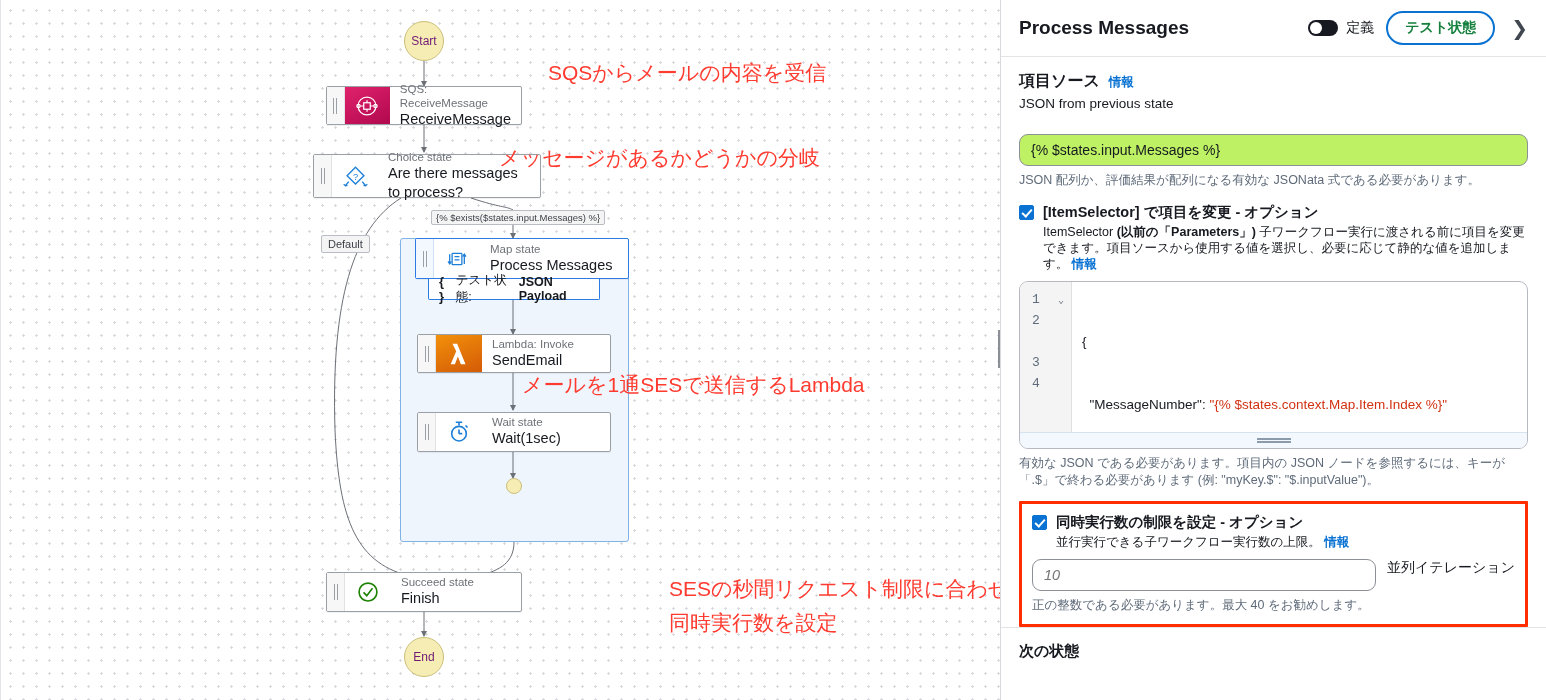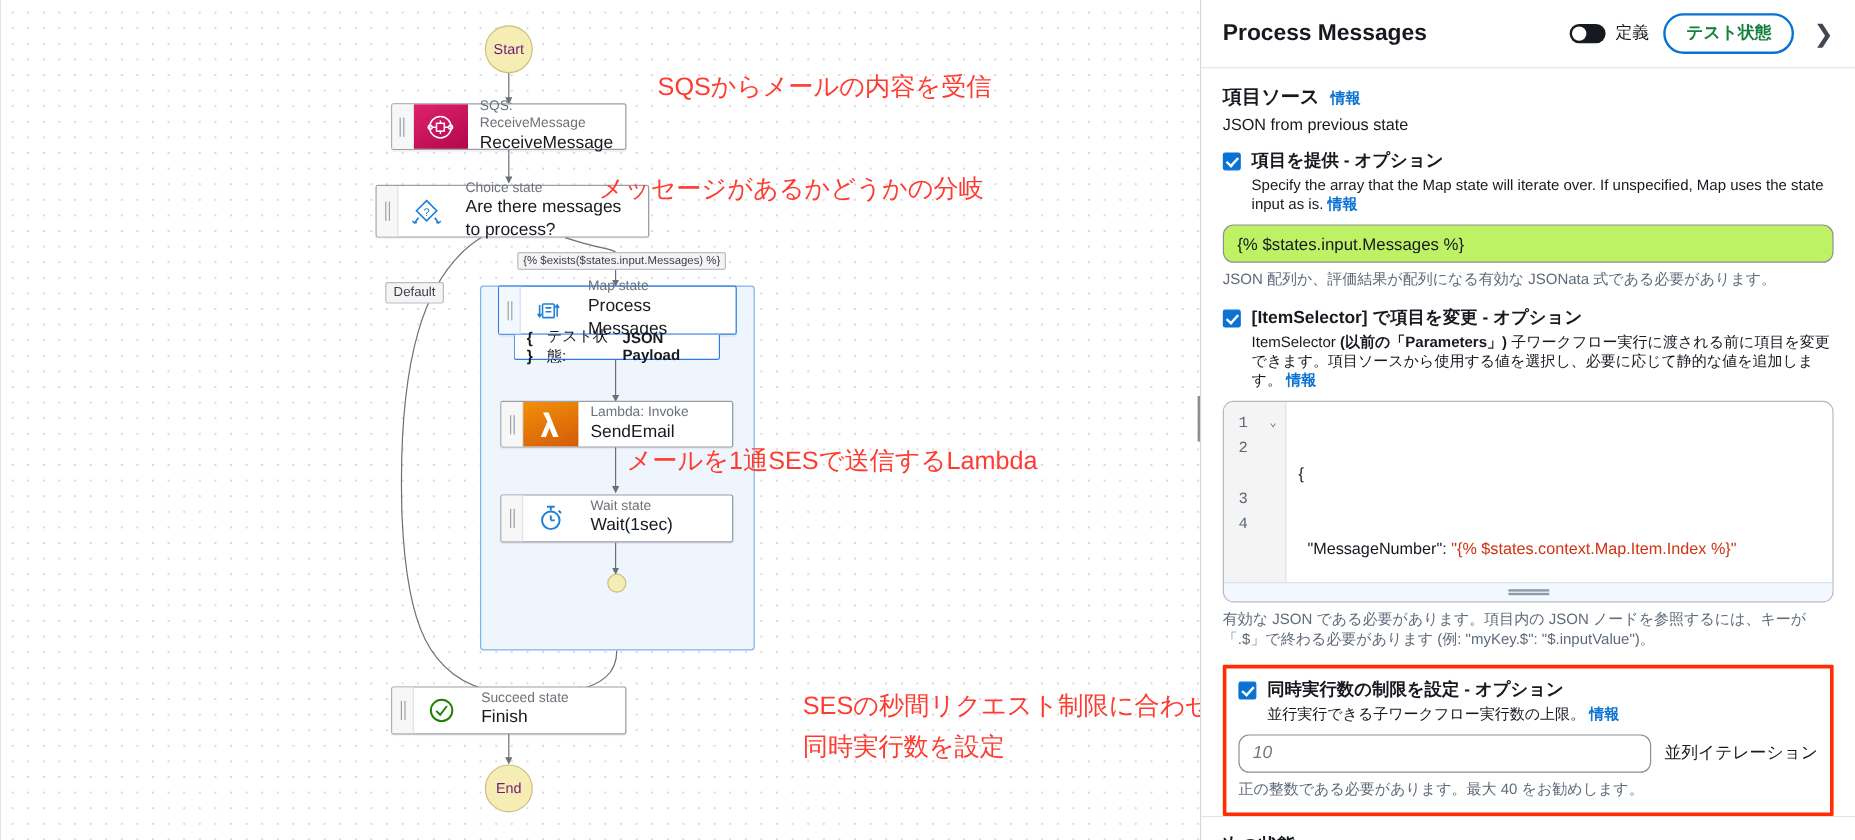--- a/index.html
+++ b/index.html
@@ -178,21 +178,21 @@
   .editor-foot {
     height:16px; background:#f2f8fd; border-top:1px solid #d5e3f0;
     display:flex; align-items:center; justify-content:center;
   }
   .editor-foot i { display:block; width:34px; height:1.5px; background:#8c9bab; margin:1.5px 0;}
 
   .redbox {
     border:3px solid #ff2d00; border-radius:1px;
     margin-top:12px; padding:9px 10px 10px 10px;
   }
-  .conc-row { display:flex; align-items:center; gap:11px; margin-top:9px; }
+  .conc-row { display:flex; align-items:flex-start; gap:11px; margin-top:9px; }
   .conc-input {
     flex:1; border:1px solid #8c8f95; border-radius:9px;
     padding:7px 11px; font-size:14.5px; color:#8c8f95; font-style:italic;
     font-family:"Liberation Sans","DejaVu Sans",sans-serif; background:#fff; outline:none;
   }
   .conc-unit { font-size:14px; color:#16191f; white-space:nowrap; }
 
   .next-state {
     border-top:1px solid #e4e4e7; margin:0 -18px; padding:14px 18px 0 18px;
     font-size:15px; font-weight:700; color:#16191f;
@@ -278,21 +278,21 @@
       </div>
       <div class="nbody">
         <div class="ntype">Choice state</div>
         <div class="nname">Are there messages to process?</div>
       </div>
     </div>
 
     <div class="edgelabel" style="left:430px; top:210px;">{% $exists($states.input.Messages) %}</div>
     <div class="edgelabel def" style="left:320px; top:235px;">Default</div>
 
-    <div class="node mapnode" style="left:414px; top:238px; width:199px; height:41px;">
+    <div class="node mapnode" style="left:414px; top:238px; width:214px; height:41px;">
       <div class="grip">
           <i></i>
           <i></i>
         </div>
       <div class="nicon">
         <svg width="26" height="26" viewBox="0 0 32 32">
           <g fill="none" stroke="#1e7fd8" stroke-width="1.6">
             <rect x="10" y="9" width="12" height="14" rx="1"></rect>
             <path d="M13,13 h6 M13,17 h6"></path>
             <path d="M7,10 L7,22 M25,22 L25,10"></path>
@@ -400,30 +400,20 @@
 
     <div id="panel-body">
 
       <div class="sec-title">
         <span>項目ソース</span>
         <a class="info-link">情報</a>
       </div>
       <div class="sub-text">JSON from previous state</div>
 
       <div class="field">
-        <div class="cbrow">
-          <div class="cb"></div>
-          <div style="flex:1">
-            <div class="cb-label">項目を提供 - オプション</div>
-            <div class="cb-desc">
-              <span>Specify the array that the Map state will iterate over. If unspecified, Map uses the state input as is.</span>
-              <a class="info-link">情報</a>
-            </div>
-          </div>
-        </div>
         <input class="txt-input" type="text" value="{% $states.input.Messages %}" style="">
         <div class="hint">JSON 配列か、評価結果が配列になる有効な JSONata 式である必要があります。</div>
       </div>
 
       <div class="field">
         <div class="cbrow">
           <div class="cb"></div>
           <div style="flex:1">
             <div class="cb-label">[ItemSelector] で項目を変更 - オプション</div>
             <div class="cb-desc">

